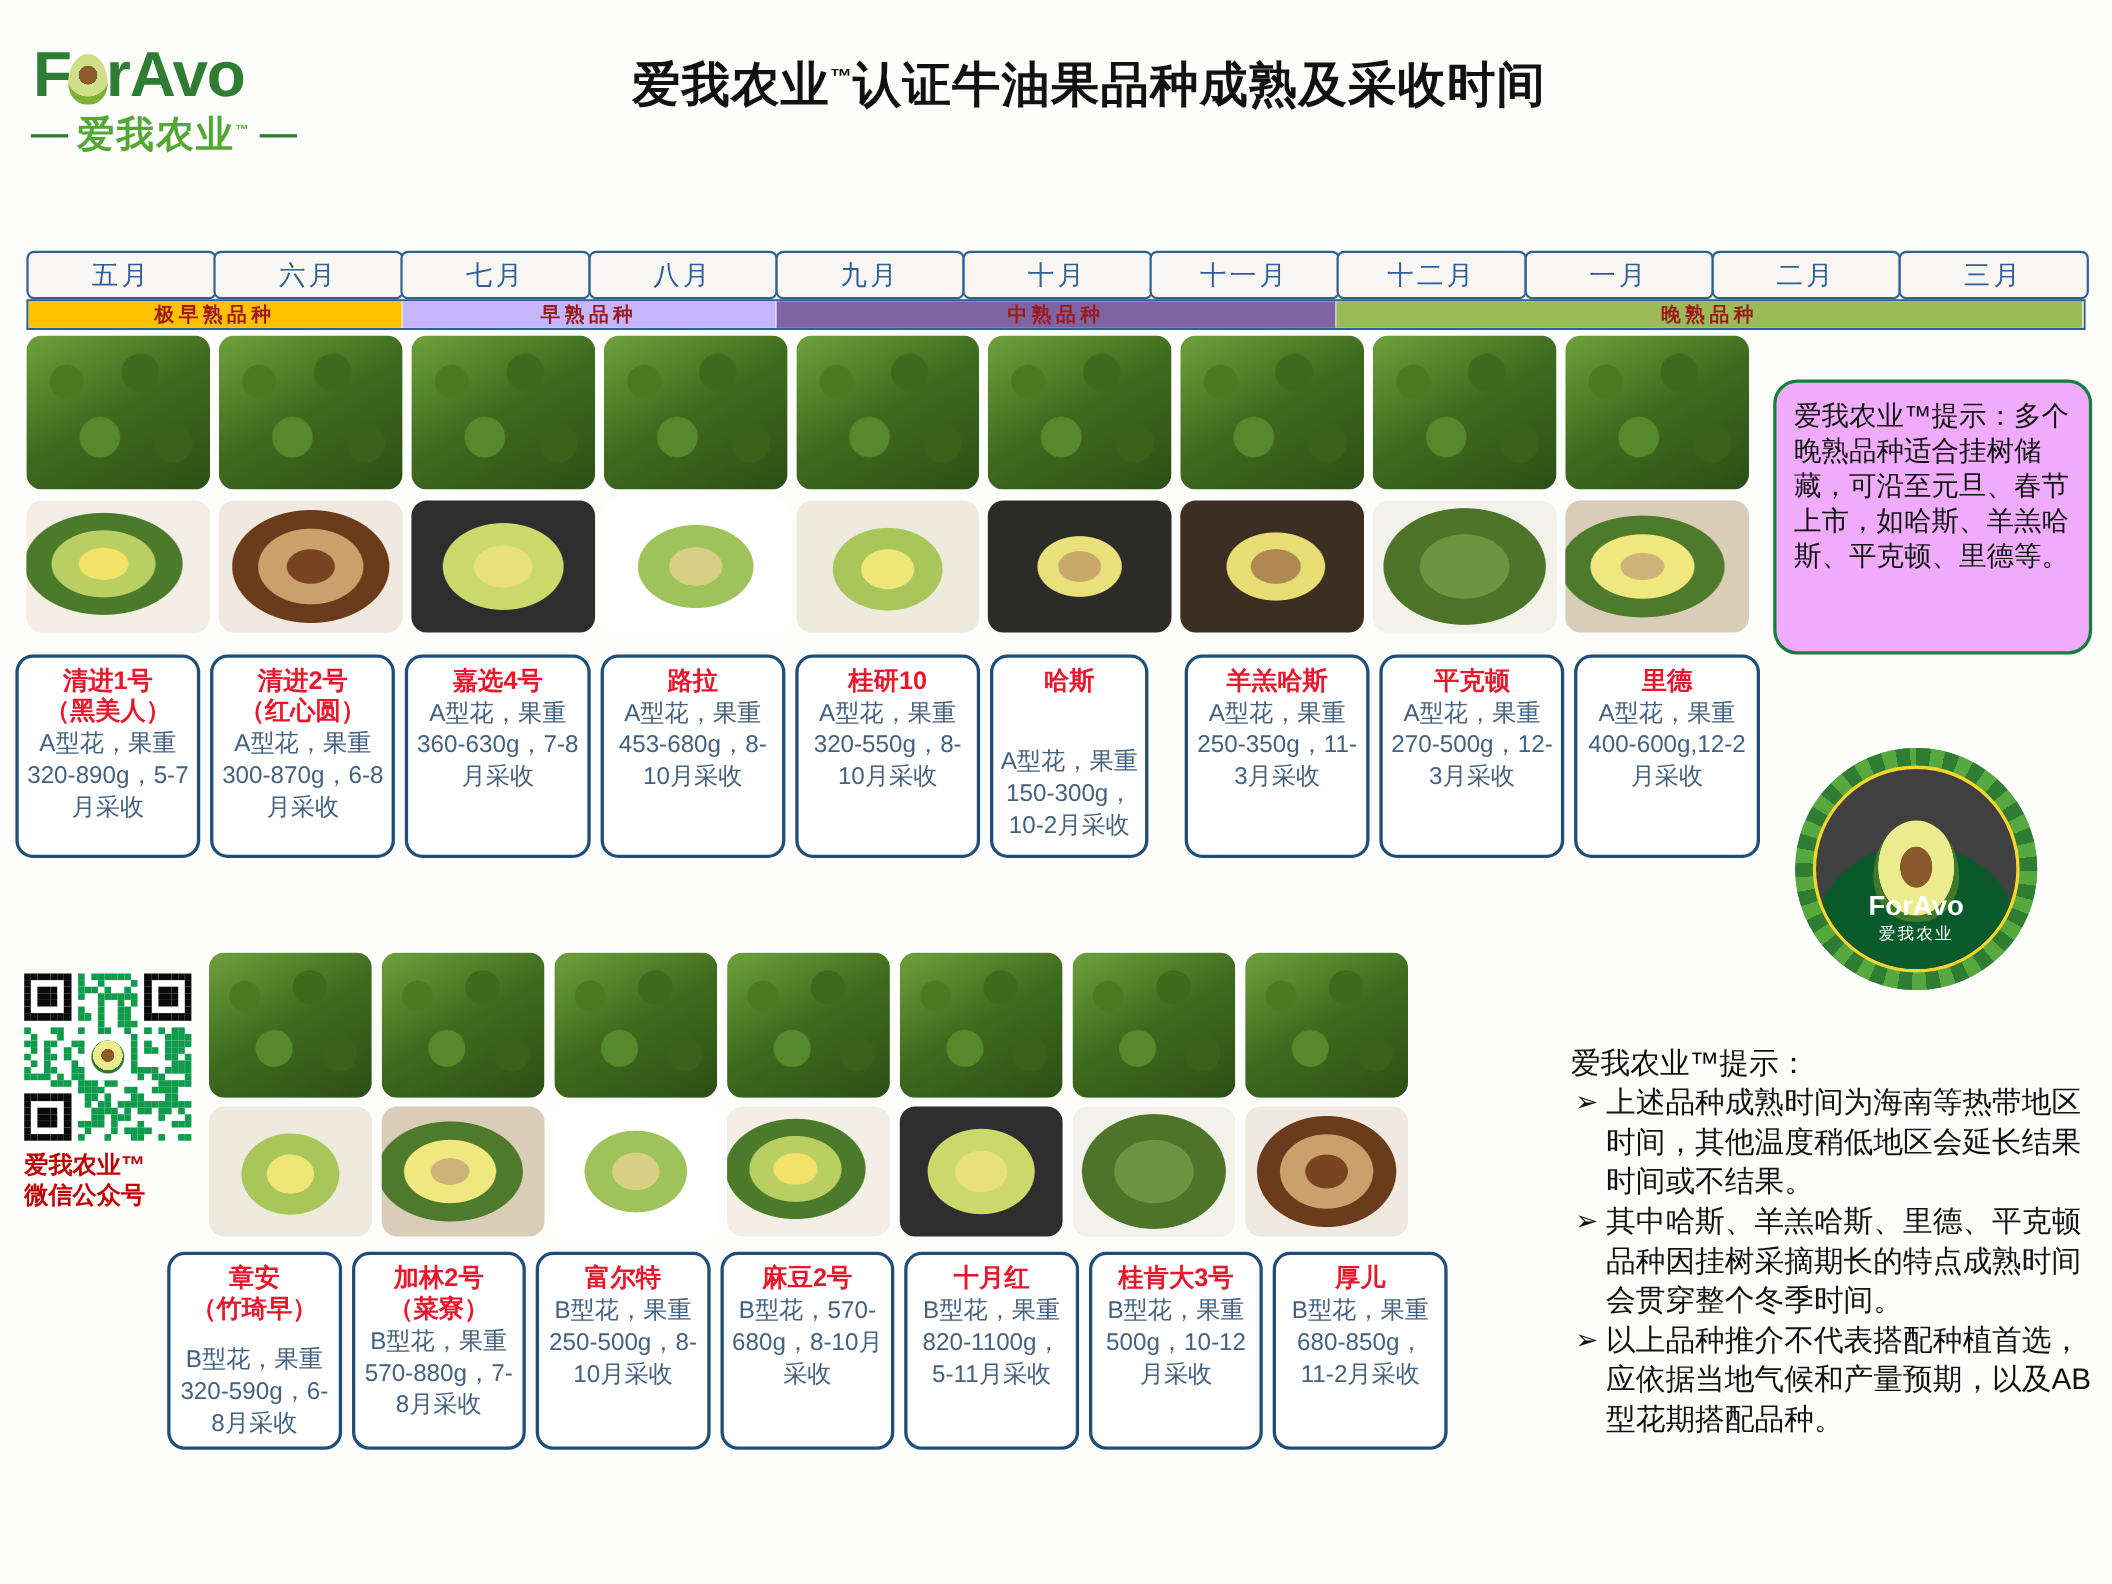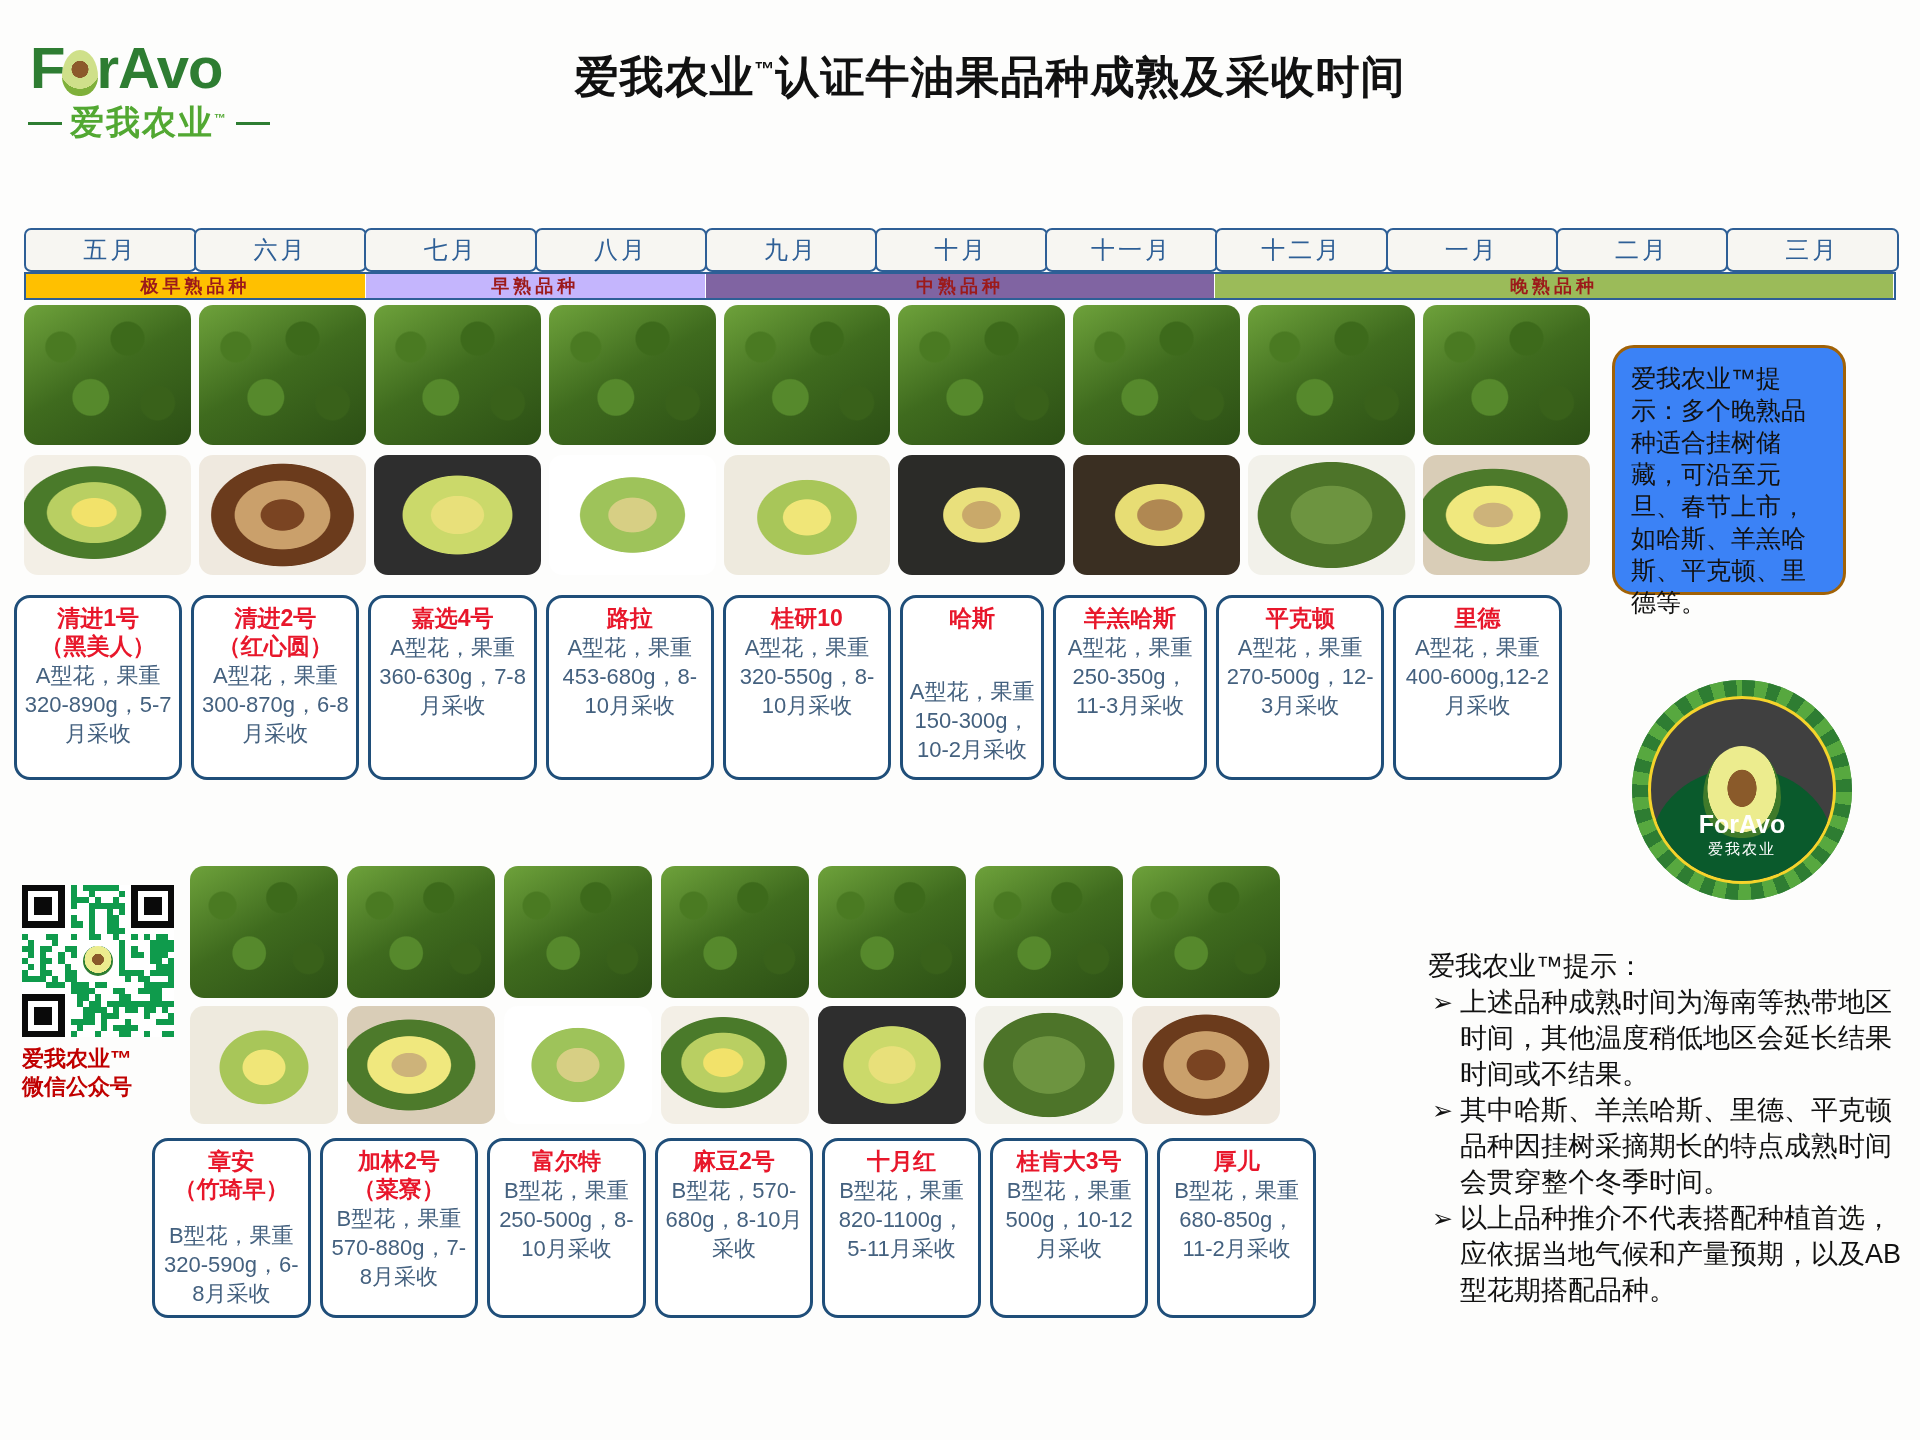--- a/index.html
+++ b/index.html
@@ -82,22 +82,22 @@
   .vcard .vname{
     color:#e8172b;font-weight:bold;font-size:23px;line-height:28px;
     letter-spacing:0px;white-space:pre-line;
   }
   .vcard .vdesc{
     color:#44617f;font-size:22px;line-height:29px;margin-top:1px;
   }
 
   
   #tipbox1{
-    position:absolute;left:1612px;top:345px;width:234px;height:250px;
-    border:3px solid #a16207;border-radius:22px;background:#3b82f6;
+    position:absolute;left:1612px;top:345px;width:290px;height:250px;
+    border:3px solid #15803d;border-radius:22px;background:#f0abfc;
     padding:14px 16px;box-sizing:border-box;
     font-size:25px;line-height:32px;color:#111;
   }
   #tips2{
     position:absolute;left:1428px;top:948px;width:486px;
     font-size:27px;line-height:36px;color:#111;
   }
   #tips2 .thead{margin-bottom:0px;}
   #tips2 ul{list-style:none;margin:0;padding:0;}
   #tips2 li{
@@ -226,21 +226,21 @@
       <div class="vdesc">A型花，果重453-680g，8-10月采收</div>
     </div>
     <div class="vcard" style="width: 168.222px; min-height: 185px;">
       <div class="vname">桂研10</div>
       <div class="vdesc">A型花，果重320-550g，8-10月采收</div>
     </div>
     <div class="vcard" style="width: 144px; min-height: 185px; gap: 44px;">
       <div class="vname">哈斯</div>
       <div class="vdesc">A型花，果重150-300g，10-2月采收</div>
     </div>
-    <div class="vcard" style="width: 154px; min-height: 185px;">
+    <div class="vcard" style="width: 168px; min-height: 185px; margin-left: 24px;">
       <div class="vname">羊羔哈斯</div>
       <div class="vdesc">A型花，果重250-350g，11-3月采收</div>
     </div>
     <div class="vcard" style="width: 168.222px; min-height: 185px;">
       <div class="vname">平克顿</div>
       <div class="vdesc">A型花，果重270-500g，12-3月采收</div>
     </div>
     <div class="vcard" style="width: 168.222px; min-height: 185px;">
       <div class="vname">里德</div>
       <div class="vdesc">A型花，果重400-600g,12-2月采收</div>

